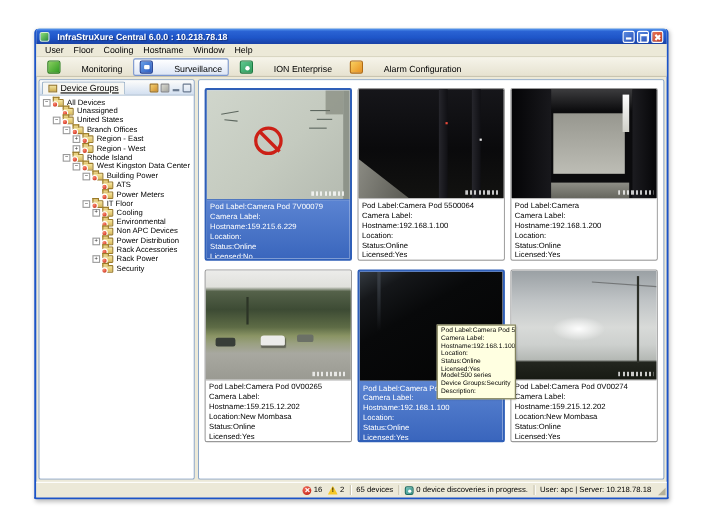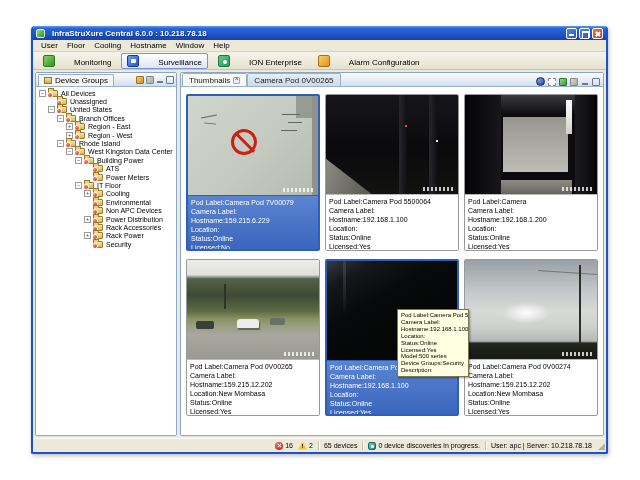--- a/index.html
+++ b/index.html
@@ -47,21 +47,21 @@
 
   
   .content { flex:1; display:flex; gap:3px; padding:2px; min-height:0; }
   .panel { border:1px solid #8ba6c8; border-radius:2px; background:#fff; display:flex; flex-direction:column; overflow:hidden; }
   .left-panel { width:142px; flex:none; }
   .main-panel { flex:1; min-width:0; }
 
   .panel-header { height:14px; flex:none; display:flex; align-items:center; padding:0 2px;
                   background:linear-gradient(180deg,#fdfdfb,#d2dff0); border-bottom:1px solid #98b0c8; font-size:8px; }
   .ptab { display:flex; align-items:center; gap:3px; padding:1px 5px; background:#f6f6f2;
-          border:1px solid #98b0c8; border-bottom:none; border-radius:2px 2px 0 0; }
+          border:1px solid #98b0c8; border-bottom:none; border-radius:2px 2px 0 0;text-decoration:underline; }
   .ptab-icon { width:8px; height:7px; background:linear-gradient(180deg,#f0e2a0,#cfae50); border:1px solid #96762a; }
   .panel-icons { margin-left:auto; display:flex; gap:2px; align-items:center; }
   .hicon { width:8px; height:8px; border-radius:1px; }
   .hicon.folder { background:linear-gradient(135deg,#f4d070,#d09030); border:1px solid #a0701a; }
   .hicon.grey   { background:linear-gradient(135deg,#d8d8d0,#a8a8a0); border:1px solid #888; }
   .hicon.minimize { background:none; border:none; position:relative; }
   .hicon.minimize::after { content:""; position:absolute; left:1px; top:5px; width:6px; height:2px; background:#6a7a90; }
   .hicon.maximize { background:none; border:1px solid #6a7a90; }
 
   
@@ -339,37 +339,20 @@
             </div>
           <div class="trow" style="padding-left:48px">
               <span class="expander leaf"></span>
               <span class="folder-icon"></span>
               <span>Security</span>
             </div>
         </div>
       </div>
 
       <div class="panel main-panel">
-        <div class="tab-row">
-          <span class="mtab active">
-            <span>Thumbnails</span>
-            <span class="tab-close"></span>
-          </span>
-          <span class="mtab">
-            <span>Camera Pod 0V00265</span>
-          </span>
-          <span class="tab-icons">
-            <span class="hicon view"></span>
-            <span class="hicon layout"></span>
-            <span class="hicon refresh"></span>
-            <span class="hicon grey"></span>
-            <span class="hicon minimize"></span>
-            <span class="hicon maximize"></span>
-          </span>
-        </div>
 
 
         <div class="grid">
 
           <div class="card sel">
             <div class="thumb s1">
               <i class="wb-line l1"></i>
               <i class="wb-line l2"></i>
               <i class="wb-line l3"></i>
               <i class="wb-line l4"></i>

